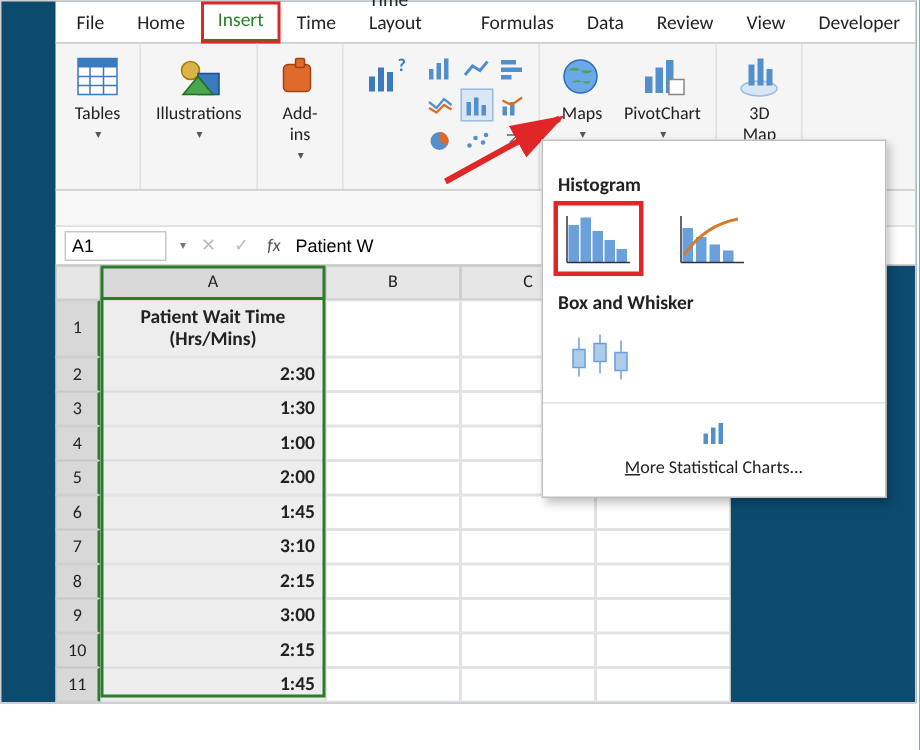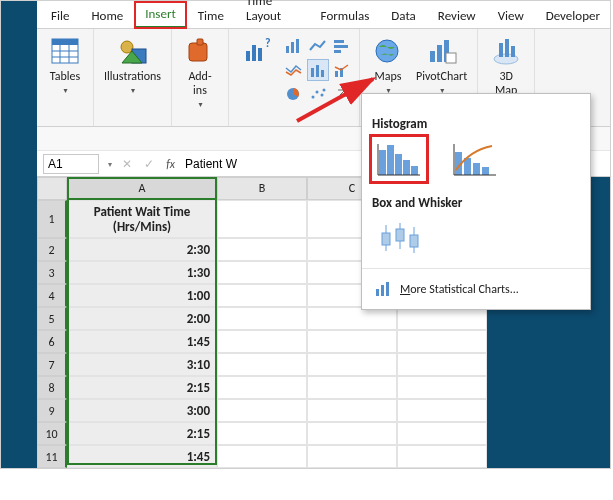--- a/index.html
+++ b/index.html
@@ -19,25 +19,25 @@
   .iconbox { width:32px; height:32px; display:flex; align-items:center; justify-content:center;}
   .mini-grid { display:grid; grid-template-columns:repeat(3,22px); grid-template-rows:repeat(3,22px); gap:2px; }
   .mini { display:flex; align-items:center; justify-content:center; cursor:pointer; width:22px; height:22px;}
   
   .dropdown { position:absolute; left:360px; top:92px; width:230px; background:#fff; border:1px solid #bfbfbf; box-shadow:2px 3px 6px rgba(0,0,0,.25); padding:8px 10px 6px; z-index:20;}
   .dd-head { font-weight:600; font-size:13px; margin:14px 0 6px;}
   .dd-row { display:flex; gap:22px; align-items:center; margin-bottom:8px;}
   .chart-opt { width:54px; height:44px; display:flex; align-items:center; justify-content:center; cursor:pointer; border:1px solid transparent;}
   .chart-opt.sel { outline:3px solid #e02626; outline-offset:0;}
   .dd-sep { border-top:1px solid #e3e3e3; margin:6px -10px;}
-  .dd-link { display:flex; align-items:center; gap:8px; padding:6px 2px; cursor:pointer; font-size:12px;}
+  .dd-link { display:flex; align-items:center; gap:8px; padding:6px 2px; cursor:pointer; font-size:12px;flex-direction:column;}
   .dd-link span.u { text-decoration:underline;}
   
   .fbar { display:flex; align-items:center; height:26px; border-bottom:1px solid #d0d0d0; background:#fff;}
-  .namebox { width:56px; border:1px solid #c8c8c8; margin:2px 4px 2px 6px; padding:2px 4px; font-size:12px;}
+  .namebox { width:68px; border:1px solid #c8c8c8; margin:2px 4px 2px 6px; padding:2px 4px; font-size:12px;}
   .fbar-sep { width:12px; text-align:center; color:#777;}
   .fx { font-style:italic; color:#555; padding:0 6px; cursor:pointer;}
   .formula-input { flex:1; border:none; font-size:12px; padding:2px 4px; outline:none;}
   
   .sheet { display:grid; grid-template-columns:30px 150px 90px 90px 90px; font-size:13px;}
   .hdr { background:#e6e6e6; border:1px solid #cfcfcf; text-align:center; padding:3px 0; font-size:12px;}
   .hdr.sel { background:#d8d8d8; border-bottom:2px solid #2b7d2b;}
   .rh { background:#e6e6e6; border:1px solid #cfcfcf; text-align:center; font-size:12px; display:flex; align-items:center; justify-content:center;}
   .rh.sel { background:#d8d8d8; border-right:2px solid #2b7d2b;}
   .cell { border:1px solid #e3e3e3; padding:3px 6px; text-align:right; min-height:22px; background:#fff;}

